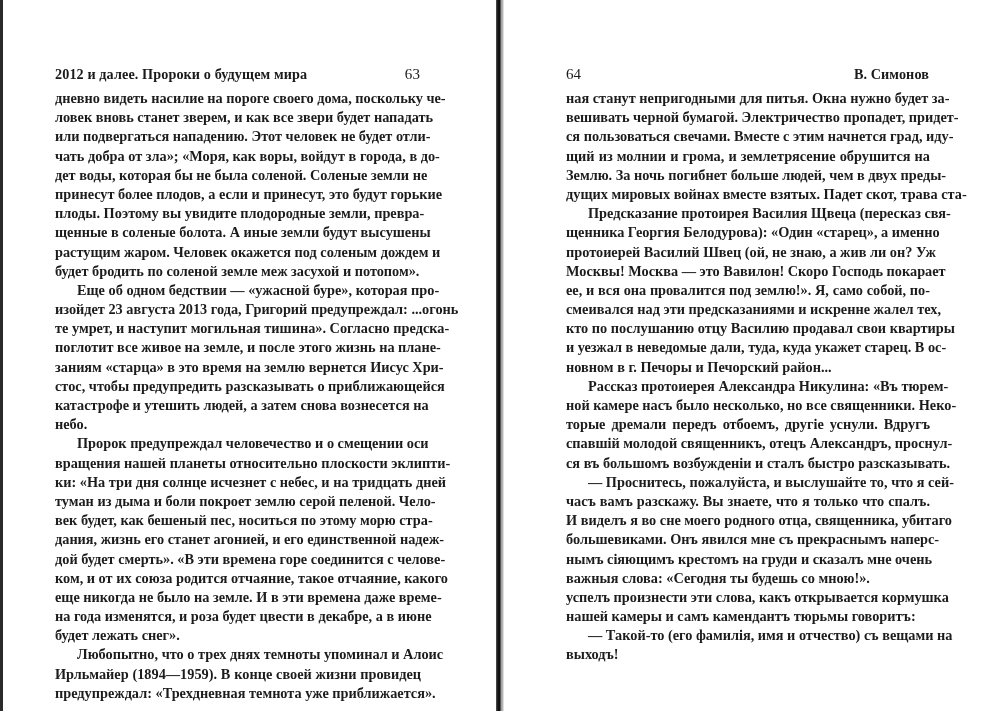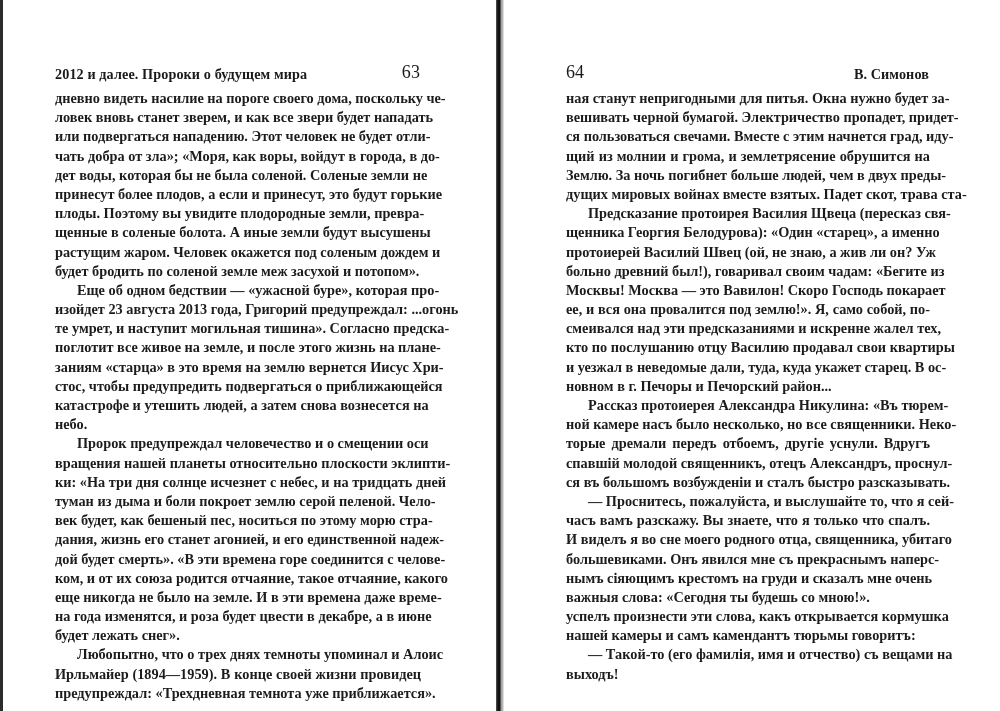--- a/index.html
+++ b/index.html
@@ -15,21 +15,21 @@
   .page { position: absolute; top: 0; height: 711px; }
   .page.left { left: 3px; width: 493px; }
   .page.right { left: 504px; width: 496px; border-radius: 11px; }
   .header {
     position: absolute; top: 63px; height: 20px;
     display: flex; justify-content: space-between; align-items: flex-end;
     font-size: 14.2px; font-weight: bold; letter-spacing: 0.1px;
   }
   .page.left .header { left: 52px; width: 365px; }
   .page.right .header { left: 62px; width: 363px; }
-  .header .num { font-weight: normal; font-size: 18px; }
+  .header .num { font-weight: normal; font-size: 15px; }
   .body {
     position: absolute; top: 89px;
     font-size: 14.3px; line-height: 19.2px; font-weight: bold;
     color: #1c1c1c;
   }
   .page.left .body { left: 52px; width: 366px; }
   .page.right .body { left: 62px; width: 364px; }
   .line { display: block; white-space: nowrap; text-align: justify; text-align-last: justify; height: 19.2px; }
   .line.last { text-align-last: left; }
   .line.indent { padding-left: 22px; }
@@ -53,21 +53,21 @@
       <span class="line">принесут более плодов, а если и принесут, это будут горькие</span>
       <span class="line">плоды. Поэтому вы увидите плодородные земли, превра-</span>
       <span class="line">щенные в соленые болота. А иные земли будут высушены</span>
       <span class="line">растущим жаром. Человек окажется под соленым дождем и</span>
       <span class="line last">будет бродить по соленой земле меж засухой и потопом».</span>
       <span class="line indent">Еще об одном бедствии — «ужасной буре», которая про-</span>
       <span class="line">изойдет 23 августа 2013 года, Григорий предупреждал: ...огонь</span>
       <span class="line">те умрет, и наступит могильная тишина». Согласно предска-</span>
       <span class="line">поглотит все живое на земле, и после этого жизнь на плане-</span>
       <span class="line">заниям «старца» в это время на землю вернется Иисус Хри-</span>
-      <span class="line">стос, чтобы предупредить подвергаться о приближающейся</span>
+      <span class="line">стос, чтобы предупредить разсказывать о приближающейся</span>
       <span class="line">катастрофе и утешить людей, а затем снова вознесется на</span>
       <span class="line last">небо.</span>
       <span class="line indent">Пророк предупреждал человечество и о смещении оси</span>
       <span class="line">вращения нашей планеты относительно плоскости эклипти-</span>
       <span class="line">ки: «На три дня солнце исчезнет с небес, и на тридцать дней</span>
       <span class="line">туман из дыма и боли покроет землю серой пеленой. Чело-</span>
       <span class="line">век будет, как бешеный пес, носиться по этому морю стра-</span>
       <span class="line">дания, жизнь его станет агонией, и его единственной надеж-</span>
       <span class="line">дой будет смерть». «В эти времена горе соединится с челове-</span>
       <span class="line">ком, и от их союза родится отчаяние, такое отчаяние, какого</span>
@@ -90,21 +90,20 @@
   <div class="body" id="right-body">
       <span class="line">ная станут непригодными для питья. Окна нужно будет за-</span>
       <span class="line">вешивать черной бумагой. Электричество пропадет, придет-</span>
       <span class="line">ся пользоваться свечами. Вместе с этим начнется град, иду-</span>
       <span class="line">щий из молнии и грома, и землетрясение обрушится на</span>
       <span class="line">Землю. За ночь погибнет больше людей, чем в двух преды-</span>
       <span class="line">дущих мировых войнах вместе взятых. Падет скот, трава ста-</span>
       <span class="line indent">Предсказание протоирея Василия Щвеца (пересказ свя-</span>
       <span class="line">щенника Георгия Белодурова): «Один «старец», а именно</span>
       <span class="line">протоиерей Василий Швец (ой, не знаю, а жив ли он? Уж</span>
-      <span class="line">больно древний был!), говаривал своим чадам: «Бегите из</span>
       <span class="line">Москвы! Москва — это Вавилон! Скоро Господь покарает</span>
       <span class="line">ее, и вся она провалится под землю!». Я, само собой, по-</span>
       <span class="line">смеивался над эти предсказаниями и искренне жалел тех,</span>
       <span class="line">кто по послушанию отцу Василию продавал свои квартиры</span>
       <span class="line">и уезжал в неведомые дали, туда, куда укажет старец. В ос-</span>
       <span class="line last">новном в г. Печоры и Печорский район...</span>
       <span class="line indent">Рассказ протоиерея Александра Никулина: «Въ тюрем-</span>
       <span class="line">ной камере насъ было несколько, но все священники. Неко-</span>
       <span class="line">торые дремали передъ отбоемъ, другіе уснули. Вдругъ</span>
       <span class="line">спавшій молодой священникъ, отецъ Александръ, проснул-</span>

